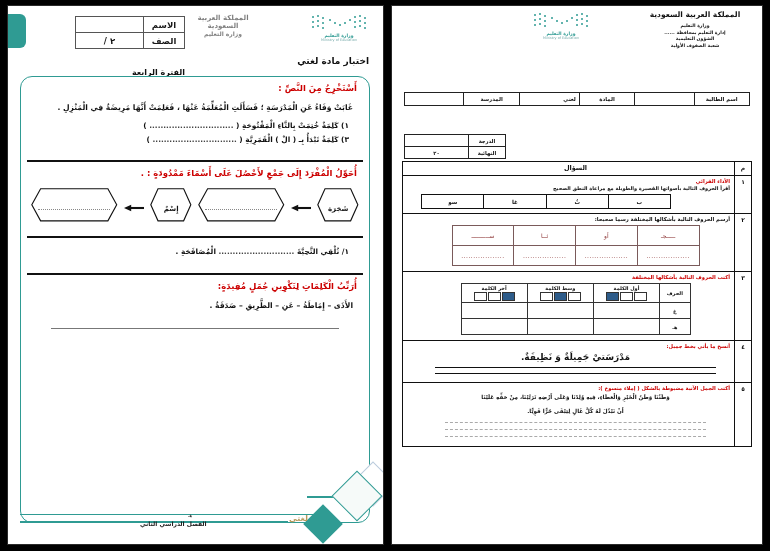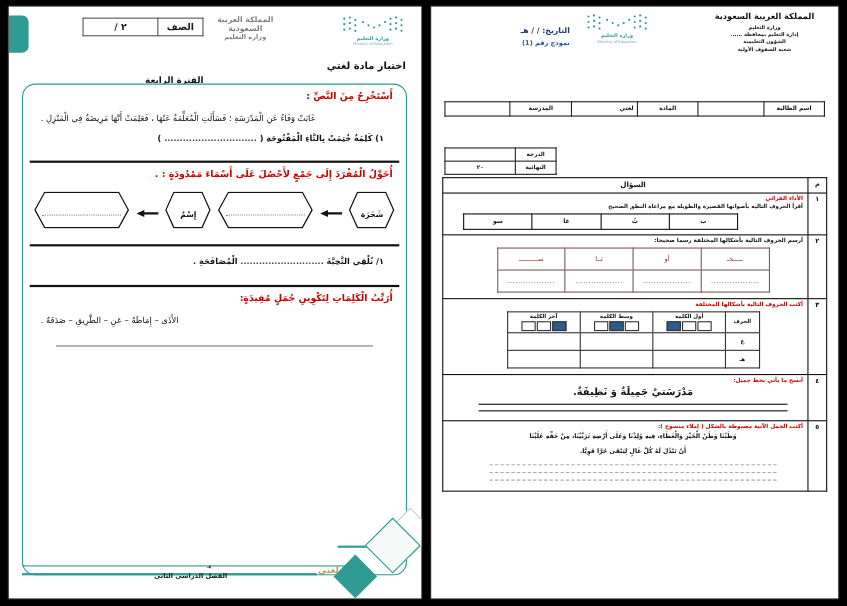--- a/index.html
+++ b/index.html
@@ -72,22 +72,22 @@
     position:absolute;left:12px;top:70px;width:348px;height:445px;
     border:1.4px solid #2f9b93;border-radius:12px;background:#fff;
   }
   .qbox .rule{border-top:2.2px solid #111;margin:0 6px;}
 
   .prompt{
     direction:rtl;text-align:right;font-size:8.5px;color:#c00;
     font-weight:bold;padding:6px 12px 2px 12px;
   }
   .passage{
-    direction:rtl;text-align:left;font-size:7.6px;color:#111;
-    font-weight:normal;padding:8px 16px 4px 16px;
+    direction:rtl;text-align:right;font-size:7.6px;color:#111;
+    font-weight:bold;padding:8px 16px 4px 16px;
   }
   .qline{
     direction:rtl;text-align:right;font-size:7.4px;color:#111;
     font-weight:bold;padding:5px 20px 0 26px;
   }
   .dots{letter-spacing:.5px;color:#444;}
 
   
   .shapes{
     display:flex;flex-direction:row-reverse;align-items:center;
@@ -269,37 +269,47 @@
       <div class="moe-txt2">Ministry of Education</div>
     </div>
 
     <div style="position:absolute;left:188px;top:8px;width:54px;opacity:.55;">
       <div class="emblem">المملكة العربية السعودية</div>
       <div class="emblem" style="font-size:6px">وزارة التعليم</div>
     </div>
 
     <table class="id-table">
       <tbody>
+          <tr>
+        <td class="id-lbl">الاسم</td>
+        <td class="id-val"></td>
+      </tr>
       <tr>
         <td class="id-lbl">الصف</td>
         <td class="id-val">٢ /</td>
       </tr>
     </tbody>
       </table>
     <div class="period">الفترة الرابعة</div>
     <div class="exam-title">اختبار مادة لغتي</div>
 
     <div class="qbox">
 
       <div class="prompt">أَسْتَخْرِجُ مِنَ النَّصِّ :</div>
       <div class="passage">غَابَتْ وَفَاءُ عَنِ الْمَدْرَسَةِ ؛ فَسَأَلَتِ الْمُعَلِّمَةُ عَنْهَا ، فَعَلِمَتْ أَنَّهَا مَرِيضَةٌ فِي الْمَنْزِلِ .</div>
 
       <div class="qline">
         <span>١)</span>
         <span>كَلِمَةٌ خُتِمَتْ بِالتَّاءِ الْمَفْتُوحَةِ (</span>
+        <span class="dots">..............................</span>
+        <span>)</span>
+      </div>
+      <div class="qline">
+        <span>٣)</span>
+        <span>كَلِمَةٌ تَبْدَأُ بِـ ( الْ ) الْقَمَرِيَّةِ (</span>
         <span class="dots">..............................</span>
         <span>)</span>
       </div>
 
       <div class="rule" style="margin-top:16px"></div>
 
       <div class="prompt">أُحَوِّلُ الْمُفْرَدَ إِلَى جَمْعٍ لأَحْصُلَ عَلَى أَسْمَاءَ مَمْدُودَةٍ : .</div>
 
       <div class="shapes">
 
@@ -409,24 +419,20 @@
             <i style="left:51px;top:6px"></i>
             <i style="left:56px;top:8px"></i>
           <i style="left:46px;top:12px"></i>
             <i style="left:51px;top:11px"></i>
             <i style="left:56px;top:13px"></i>
         </div>
         <div class="moe-txt">وزارة التعليم</div>
         <div class="moe-txt2">Ministry of Education</div>
       </div>
 
-      <div class="r-date">
-        <span>التاريخ:     /     /        هـ</span>
-        <span class="n">نموذج رقم (1)</span>
-      </div>
     </div>
 
     <table class="r-info">
       <tbody>
           <tr>
         <td class="lbl">اسم الطالبة</td>
         <td class="blk"></td>
         <td class="lbl">المادة</td>
         <td class="blk">لغتي</td>
         <td class="lbl">المدرسة</td>

